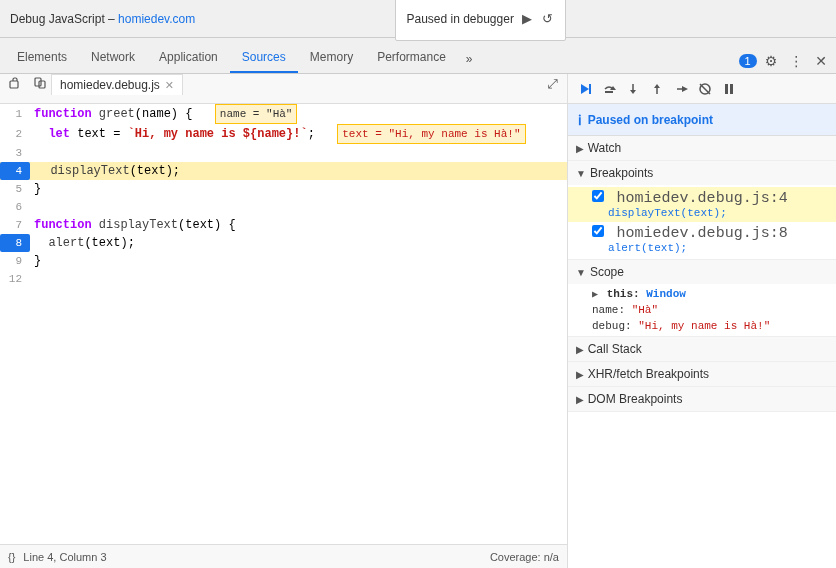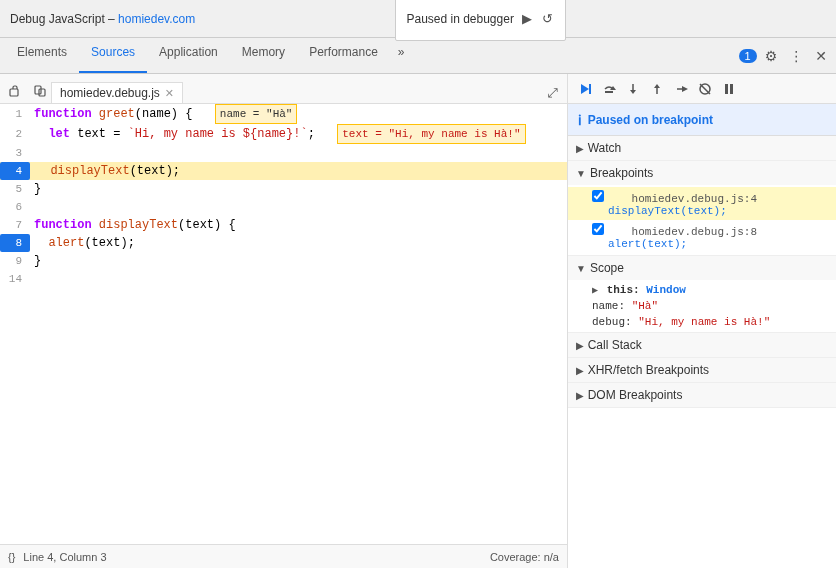--- a/index.html
+++ b/index.html
@@ -42,20 +42,21 @@
       padding: 1px 2px;
       font-size: 13px;
       color: #555;
     }
 
     
     .devtools-tabs {
       background: #f0f0f0;
       height: 36px;
       display: flex;
+      align-items: flex-end;
       border-bottom: 1px solid #ccc;
       padding: 0 5px;
     }
     .tab-item {
       padding: 7px 12px;
       font-size: 12px;
       color: #555;
       cursor: pointer;
       border-bottom: 2px solid transparent;
       white-space: nowrap;
@@ -106,21 +107,21 @@
       flex-direction: column;
       border-right: 1px solid #ddd;
       min-width: 0;
     }
 
     
     .source-tabs {
       background: #f8f8f8;
       height: 30px;
       display: flex;
-      align-items: flex-end;
+      align-items: flex-start;
       border-bottom: 1px solid #ddd;
       padding: 0 5px;
     }
     .source-tab-nav {
       display: flex;
       align-items: center;
       gap: 4px;
     }
     .source-nav-btn {
       background: none;
@@ -188,22 +189,22 @@
       color: white;
       background: #1a73e8;
       border-radius: 2px;
     }
     .code-content {
       flex: 1;
       white-space: pre;
       padding-left: 4px;
     }
     .kw { color: #aa00ff; font-weight: bold; }
-    .fn { color: #c2410c; }
-    .str { color: #c41a16; }
+    .fn { color: #404040; }
+    .str { color: #c41a16; font-weight: bold; }
     .tooltip-box {
       display: inline-block;
       background: #fff3cd;
       border: 1px solid #ffc107;
       padding: 0 4px;
       font-size: 11px;
       color: #333;
       margin-left: 8px;
       white-space: nowrap;
     }
@@ -309,22 +310,21 @@
     }
     .breakpoint-item.active-bp {
       background: #fff9c4;
     }
     .bp-checkbox {
       width: 12px; height: 12px;
       margin-right: 6px;
     }
     .bp-location {
       color: #555;
-      font-size: 11px;
-      margin-left: 15px;
+      font-size: 15px;
     }
     .bp-code {
       color: #1a73e8;
       margin-left: 16px;
     }
 
     
     .scope-item {
       padding: 2px 10px;
       font-size: 11px;
@@ -347,22 +347,23 @@
   <div class="paused-badge">
     <span>Paused in debugger</span>
     <button class="paused-badge-btn">▶</button>
     <button class="paused-badge-btn">↺</button>
   </div>
   <div style="width:60px;"></div>
 </div>
 
 <div class="devtools-tabs">
   <div class="tab-item">Elements</div>
+  <div class="tab-item">Network</div>
+  <div class="tab-item">Application</div>
   <div class="tab-item active">Sources</div>
-  <div class="tab-item">Application</div>
   <div class="tab-item">Memory</div>
   <div class="tab-item">Performance</div>
   <div class="tab-overflow">»</div>
   <div class="tab-right">
     <span class="tab-badge">1</span>
     <button class="icon-btn">⚙</button>
     <button class="icon-btn">⋮</button>
     <button class="icon-btn">✕</button>
   </div>
 </div>
@@ -436,21 +437,21 @@
         <span class="line-num breakpoint">8</span>
         <span class="code-content">  <span class="fn">alert</span>(text);</span>
       </div>
 
       <div class="code-line">
         <span class="line-num">9</span>
         <span class="code-content">}</span>
       </div>
 
       <div class="code-line">
-        <span class="line-num">14</span>
+        <span class="line-num">12</span>
         <span class="code-content"></span>
       </div>
     </div>
 
     <div class="status-bar">
       <span>{}</span>
       <span>Line 4, Column 3</span>
       <span class="status-bar-right">Coverage: n/a</span>
     </div>
   </div>

